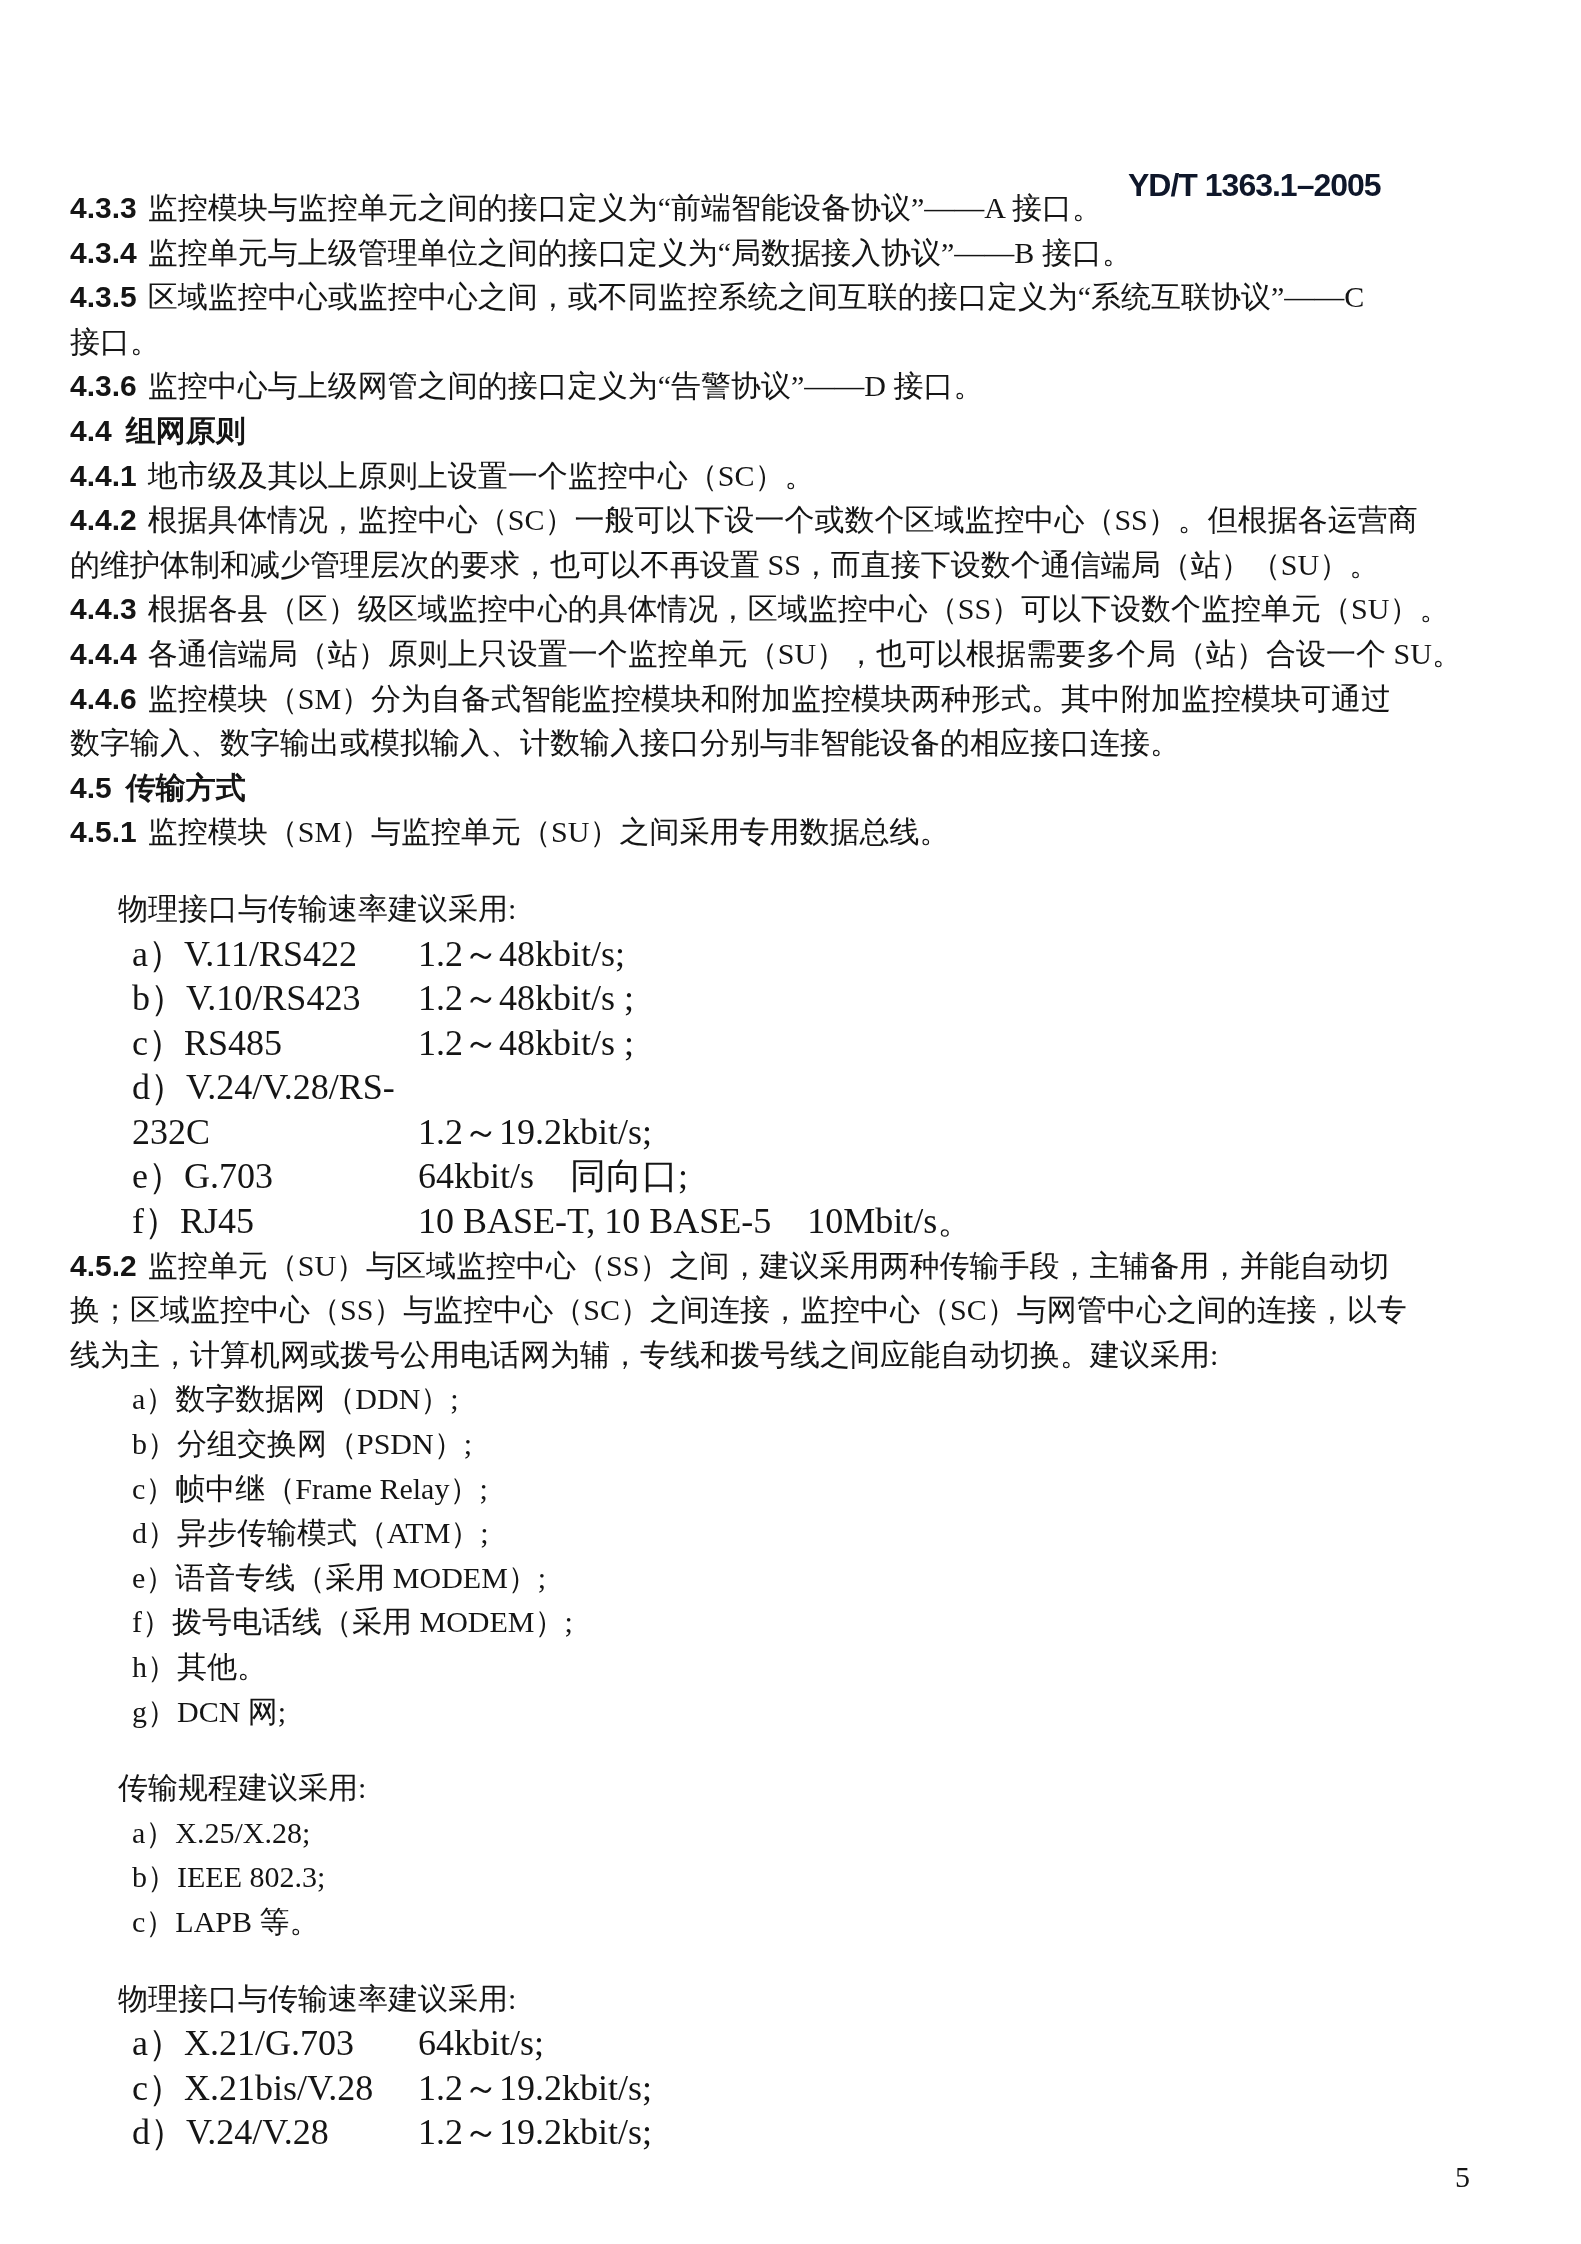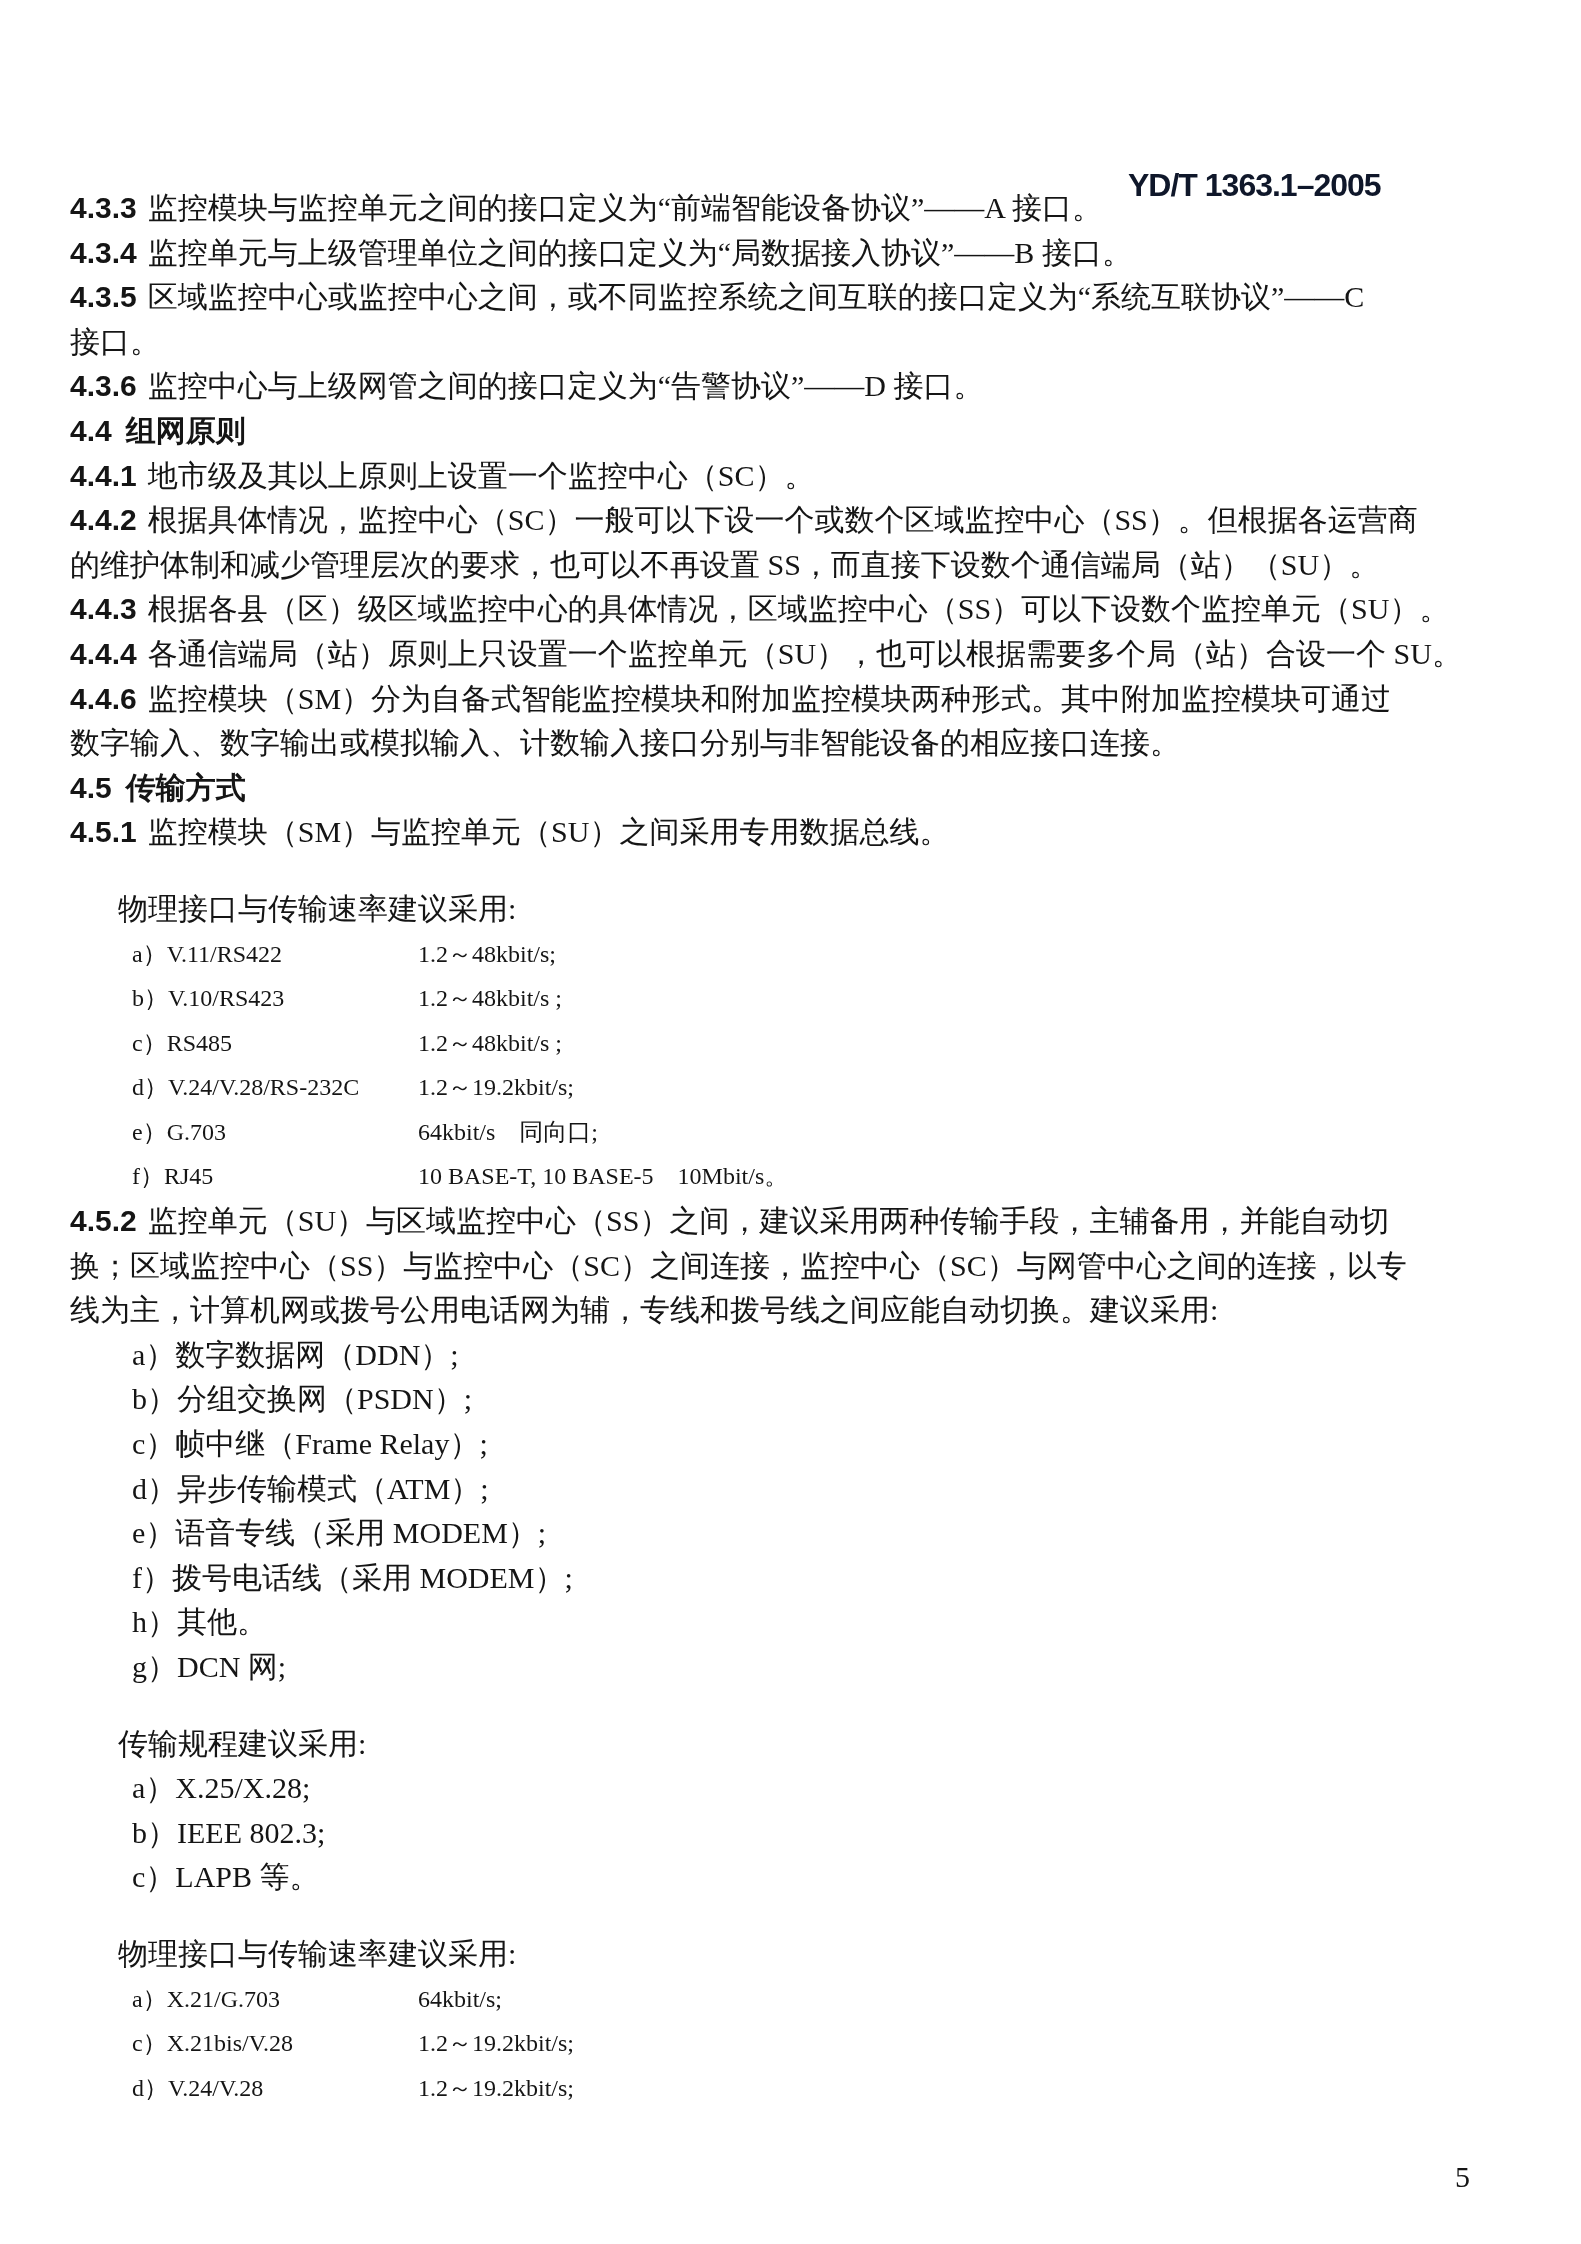--- a/index.html
+++ b/index.html
@@ -42,21 +42,21 @@
     margin-right: 11px;
     white-space: nowrap;
   }
   .ctext { white-space: pre-wrap; }
   .heading .ctext { font-weight: bold; }
   .heading .cnum { margin-right: 14px; }
   .indent { padding-left: 48px; margin-top: 32px; }
   .li { padding-left: 62px; }
   .rate-item {
     padding-left: 62px;
-    font-size: 24px;
+    font-size: 36px;
     line-height: 44.6px;
   }
   .rate-label { display: inline-block; width: 286px; }
   .rate-value { display: inline-block; }
   .page-number {
     position: absolute;
     top: 2160px;
     left: 1455px;
     font-size: 30px;
     color: #151515;

